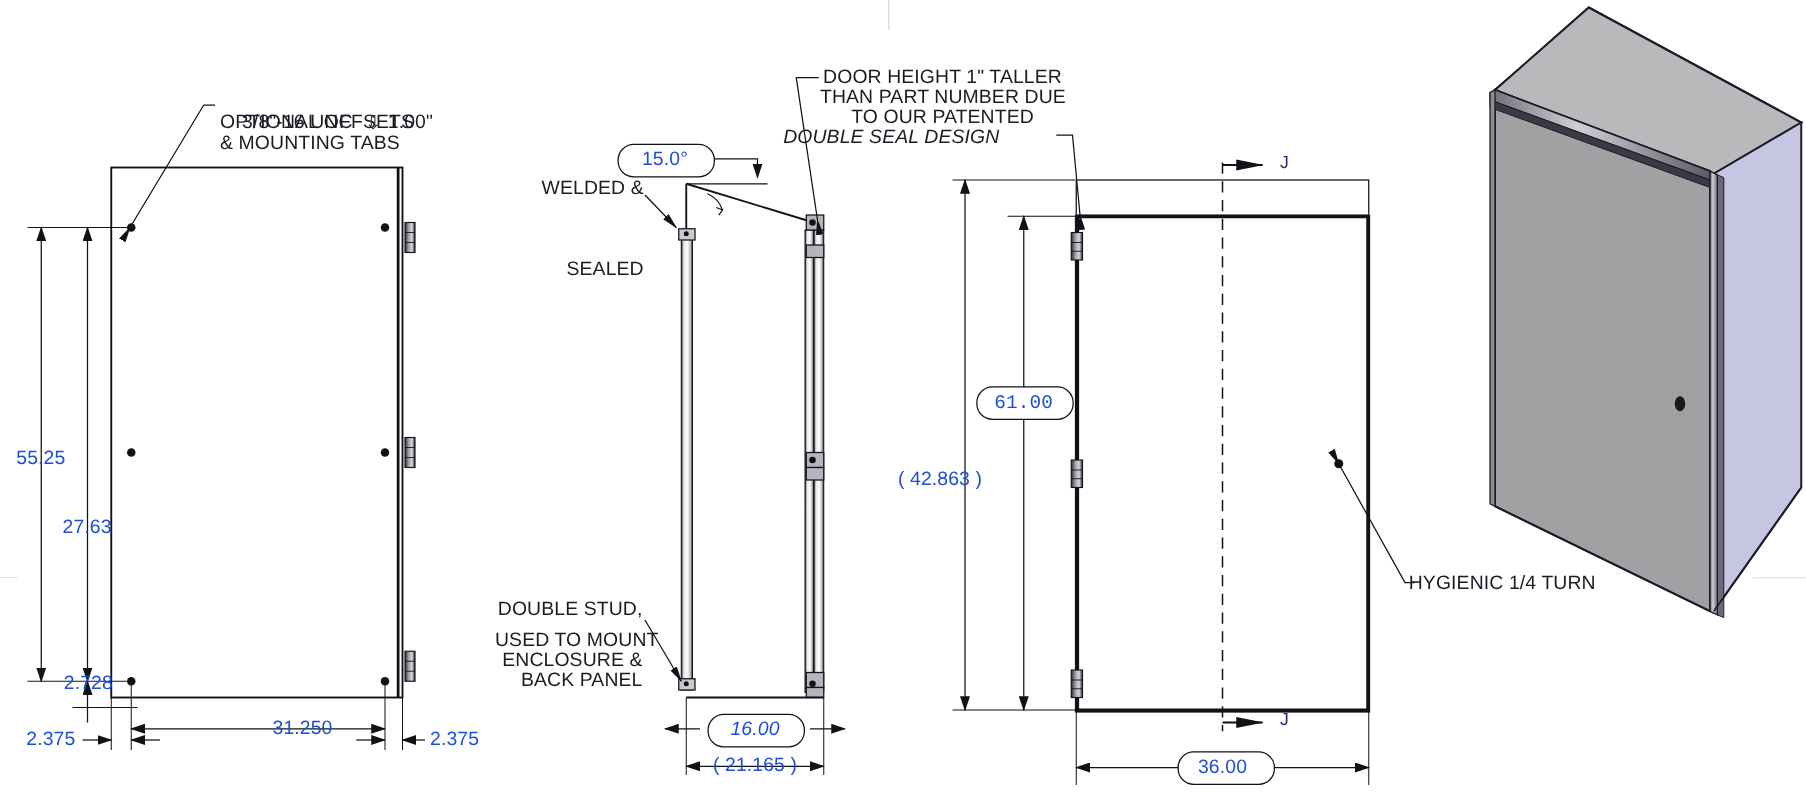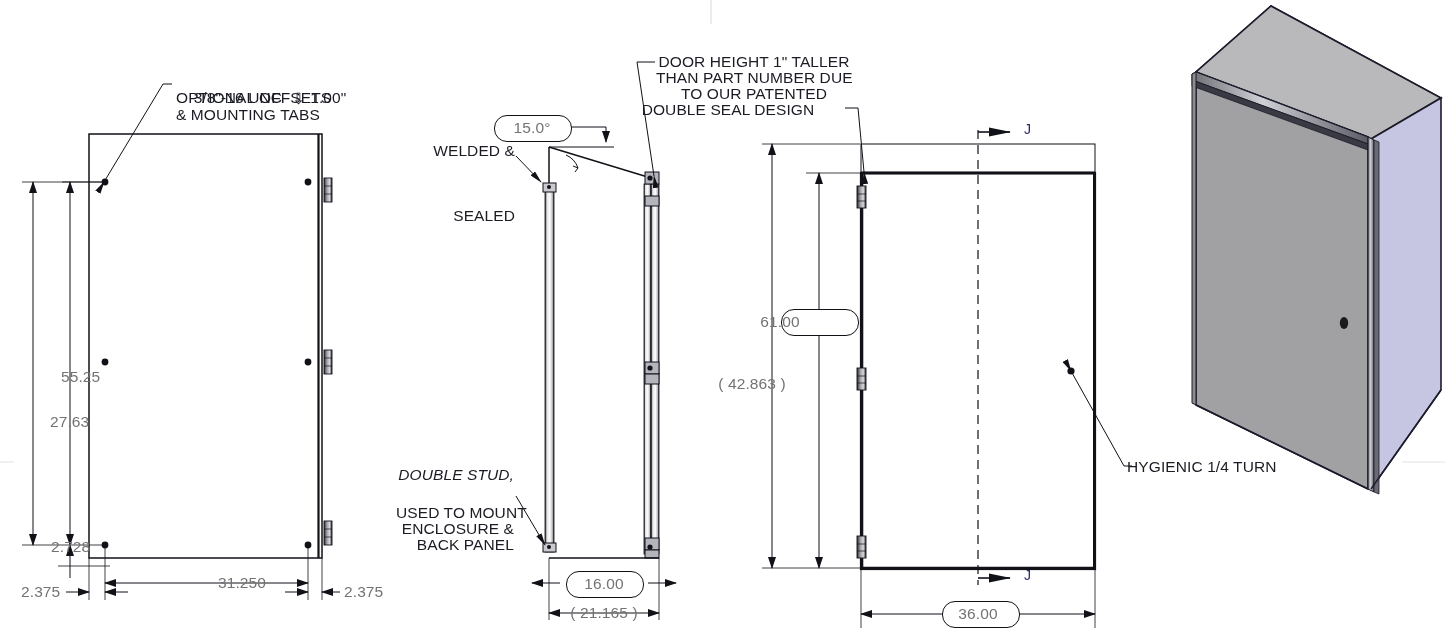--- a/index.html
+++ b/index.html
@@ -33,21 +33,21 @@
     white-space: pre;
     letter-spacing: 0.1px;
   }
   .note.c { text-align: center; }
   .note.r { text-align: right; }
   .note.l { text-align: left; }
   .dim {
     position: absolute;
     font-family: "Liberation Sans", sans-serif;
     font-size: 15.5px;
-    color: #737373;
+    color: #1d4ed8;
     white-space: pre;
     letter-spacing: 0.1px;
   }
   .dim.c { text-align: center; }
   .section-letter {
     position: absolute;
     font-family: "Liberation Sans", sans-serif;
     font-size: 14px;
     color: #2a2a6a;
     white-space: pre;
@@ -284,53 +284,53 @@
     <line x1="1402" y1="462" x2="1445" y2="462" stroke="#e2e2e6" stroke-width="1"></line>
     <line x1="0" y1="462" x2="14" y2="462" stroke="#e2e2e6" stroke-width="1"></line>
   </svg>
 
   <div class="note l" style="left:176px; top:73px;">
     <span>3/8"-16 UNC</span><span style="display:inline-block;width:10px"></span><span style="display:inline-block;position:relative;top:1px;">⇩</span><span style="display:inline-block;width:5px"></span><span>1.00"</span>
   </div>
   <div class="note l" style="left:176px; top:90px;">OPTIONAL OFFSETS</div>
   <div class="note l" style="left:176px; top:107px;">&amp; MOUNTING TABS</div>
 
-  <div class="dim" style="left:13px; top:368px;margin-left:48px;">55.25</div>
+  <div class="dim" style="left:13px; top:358px;">55.25</div>
   <div class="dim" style="left:50px; top:413px;">27.63</div>
   <div class="dim" style="left:51px; top:538px;text-align:right;">2.728</div>
   <div class="dim" style="left:21px; top:583px;">2.375</div>
   <div class="dim" style="left:177px; top:574px;margin-left:41px;">31.250</div>
   <div class="dim" style="left:344px; top:583px;">2.375</div>
 
   <div class="note r" style="left:415px; top:143px; width:100px;">WELDED &amp;</div>
   <div class="note r" style="left:415px; top:168px; width:100px;margin-top:40px;">SEALED</div>
 
   <div class="note c" style="left:656px; top:54px; width:196px;">DOOR HEIGHT 1" TALLER</div>
   <div class="note c" style="left:656px; top:70px; width:196px;">THAN PART NUMBER DUE</div>
   <div class="note c" style="left:656px; top:86px; width:196px;">TO OUR PATENTED</div>
-  <div class="note c" style="left:630px; top:102px; width:196px;">DOUBLE SEAL DESIGN</div>
-
-  <div class="note r" style="left:396px; top:467px; width:118px;font-style:italic;">DOUBLE STUD,</div>
+  <div class="note c" style="left:615px; top:102px; width:196px;font-style:italic;">DOUBLE SEAL DESIGN</div>
+
+  <div class="note r" style="left:396px; top:480px; width:118px;">DOUBLE STUD,</div>
   <div class="note r" style="left:396px; top:505px; width:118px;">USED TO MOUNT</div>
   <div class="note r" style="left:396px; top:521px; width:118px;text-align:right;">ENCLOSURE &amp;</div>
   <div class="note r" style="left:396px; top:537px; width:118px;">BACK PANEL</div>
 
   <div style="position:absolute; left:494px; top:115px; width:76px; height:25px;
               border:1.4px solid #111118; border-radius:13px; background:#ffffff;"></div>
   <div class="dim c" style="left:494px; top:119px; width:76px;">15.0°</div>
 
   <div style="position:absolute; left:566px; top:571px; width:76px; height:25px;
               border:1.4px solid #111118; border-radius:13px; background:#ffffff;"></div>
-  <div class="dim c" style="left:566px; top:575px; width:76px;">16.00</div>
+  <div class="dim c" style="left:566px; top:575px; width:76px;font-style:italic;">16.00</div>
 
   <div class="dim c" style="left:564px; top:604px; width:80px;">( 21.165 )</div>
 
   <div style="position:absolute; left:781px; top:309px; width:76px; height:25px;
               border:1.4px solid #111118; border-radius:13px; background:#ffffff;"></div>
-  <div class="dim c" style="left:742px; top:313px; width:76px;">61.00</div>
+  <div class="dim c" style="left:781px; top:313px; width:76px;font-family:Liberation Mono, monospace;">61.00</div>
 
   <div class="dim c" style="left:700px; top:375px; width:104px;">( 42.863 )</div>
 
   <div style="position:absolute; left:942px; top:601px; width:76px; height:25px;
               border:1.4px solid #111118; border-radius:13px; background:#ffffff;"></div>
   <div class="dim c" style="left:942px; top:605px; width:72px;">36.00</div>
 
   <div class="section-letter" style="left:1024px; top:121px;">J</div>
   <div class="section-letter" style="left:1024px; top:567px;">J</div>
 

